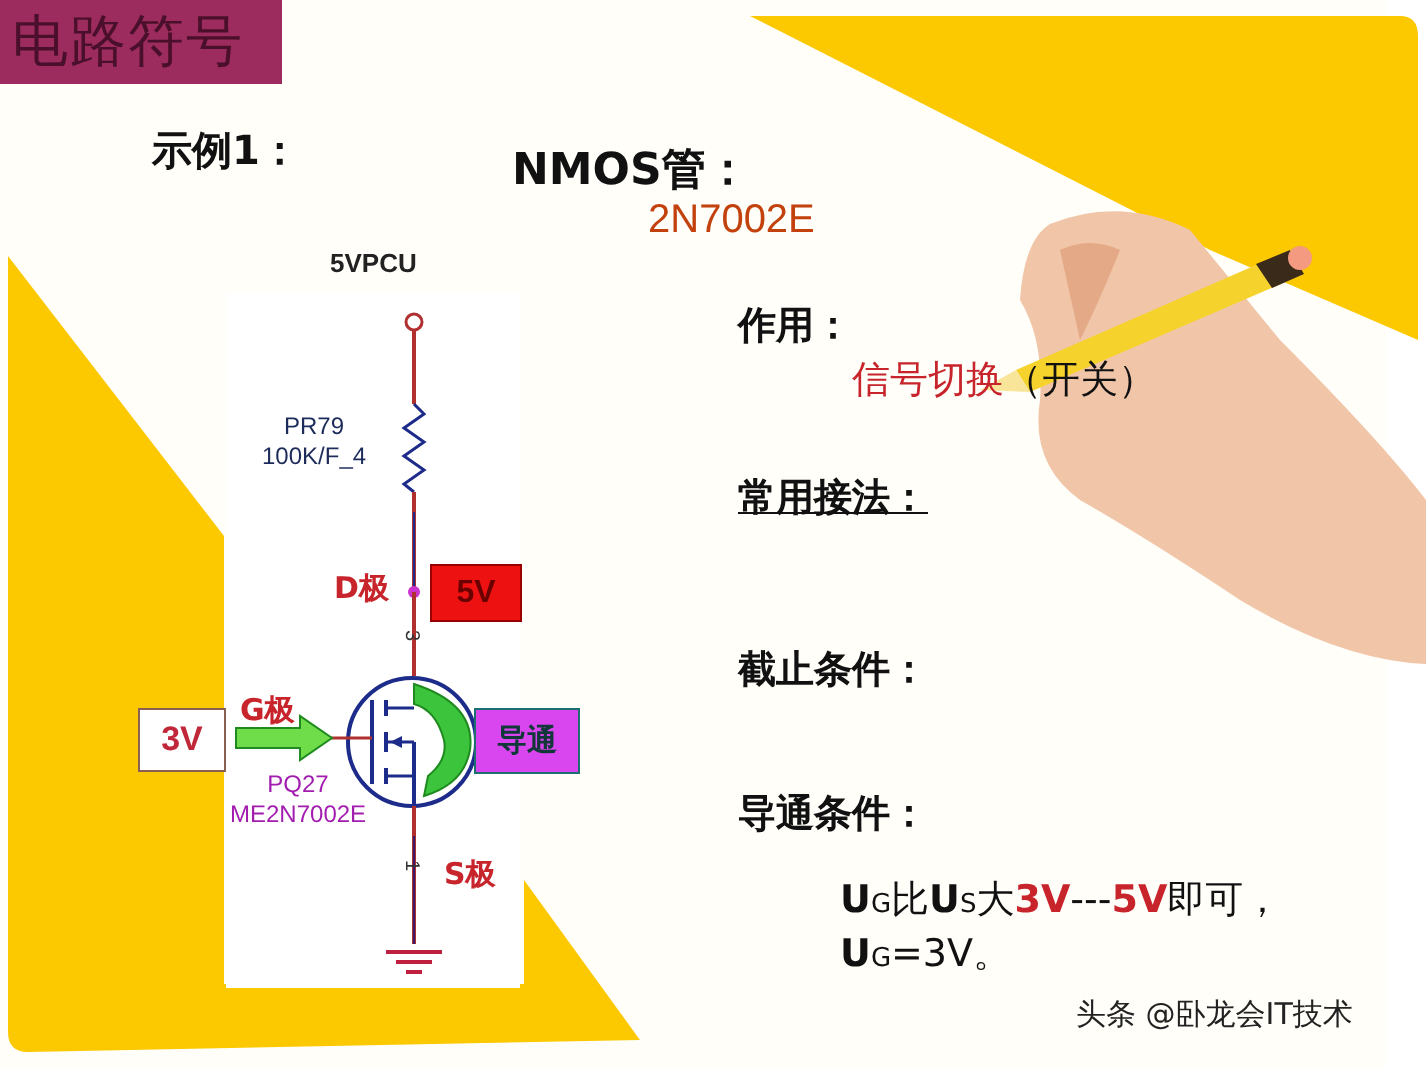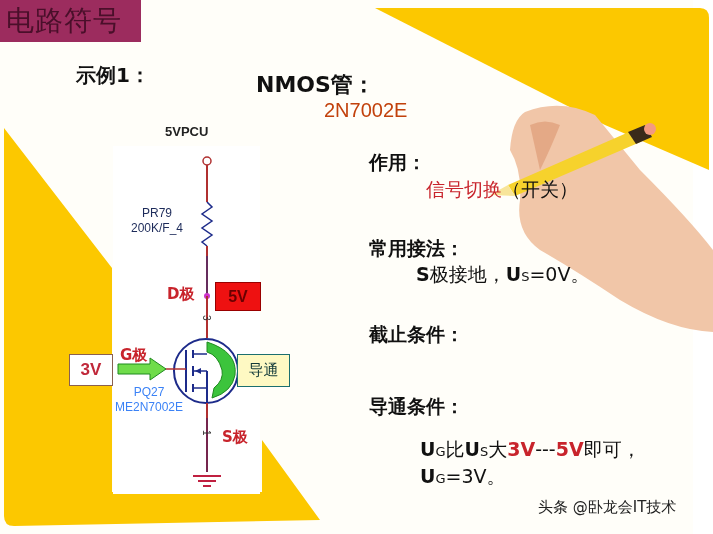--- a/index.html
+++ b/index.html
@@ -7,25 +7,25 @@
     .slide { position: absolute; left: 0; top: 0; width: 693px; height: 534px; background: #fffef9; padding-left: 13px; }
     .abs { position: absolute; }
     svg.bg { position: absolute; left: 0; top: 0; }
     .title-bar { left: 0; top: 0; width: 141px; height: 42px; background: #9c2c5e; color: #4a0f2a; font-size: 28px; line-height: 42px; padding-left: 6px; letter-spacing: 1px; }
     .example { left: 76px; top: 62px; font-size: 20px; font-weight: bold; color: #111; }
     .nmos { left: 256px; top: 70px; font-size: 22px; font-weight: bold; color: #111; }
     .part { left: 324px; top: 99px; font-size: 20px; color: #c2410c; font-family: "Liberation Sans", sans-serif; }
     .circuit-panel { left: 113px; top: 146px; width: 147px; height: 348px; background: #ffffff; }
     .lbl-net { left: 165px; top: 124px; font-size: 13px; font-weight: bold; color: #222; font-family: "Liberation Sans", sans-serif; }
     .lbl-res { left: 131px; top: 206px; font-size: 12px; color: #1d2b5a; font-family: "Liberation Sans", sans-serif; line-height: 15px; text-align: center; }
-    .lbl-q { left: 115px; top: 385px; font-size: 12px; color: #3b82f6; font-family: "Liberation Sans", sans-serif; line-height: 15px; text-align: center; }
+    .lbl-q { left: 115px; top: 385px; font-size: 12px; color: #a21caf; font-family: "Liberation Sans", sans-serif; line-height: 15px; text-align: center; }
     .pole { font-size: 15px; font-weight: bold; color: #c8242c; }
     .box-5v { left: 215px; top: 282px; width: 46px; height: 29px; background: #ee1111; border: 1px solid #990000; color: #6a0000; font-size: 16px; font-weight: bold; text-align: center; line-height: 27px; font-family: "Liberation Sans", sans-serif; }
     .box-3v { left: 69px; top: 354px; width: 44px; height: 32px; background: #fff; border: 1px solid #8a6050; color: #c0283a; font-size: 17px; font-weight: bold; text-align: center; line-height: 30px; font-family: "Liberation Sans", sans-serif; }
-    .box-on { left: 237px; top: 354px; width: 53px; height: 33px; background: #fef9c3; border: 1px solid #1b6f6f; color: #103838; font-size: 15px; font-weight: normal; text-align: center; line-height: 31px; }
+    .box-on { left: 237px; top: 354px; width: 53px; height: 33px; background: #d946ef; border: 1px solid #1b6f6f; color: #103838; font-size: 15px; font-weight: bold; text-align: center; line-height: 31px; }
     .rt { font-size: 19px; color: #111; }
     .rt-h { font-weight: bold; }
     .red { color: #c8242c; }
     .bold { font-weight: bold; }
     .sub { font-size: 13px; font-weight: normal; }
     .wm { left: 538px; top: 498px; font-size: 15px; color: #222; }
   </style>
 </head>
 <body>
 
@@ -92,44 +92,41 @@
     <g>
       <line x1="193" y1="476" x2="221" y2="476" stroke="#c02040" stroke-width="2"></line>
       <line x1="198" y1="481" x2="216" y2="481" stroke="#c02040" stroke-width="2"></line>
       <line x1="203" y1="486" x2="211" y2="486" stroke="#c02040" stroke-width="2"></line>
     </g>
   </svg>
 
   <div class="abs lbl-net">5VPCU</div>
   <div class="abs lbl-res">
     <div>PR79</div>
-    <div>200K/F_4</div>
+    <div>100K/F_4</div>
   </div>
   <div class="abs lbl-q">
     <div>PQ27</div>
     <div>ME2N7002E</div>
   </div>
 
   <div class="abs pole" style="left:167px; top:285px;">D极</div>
   <div class="abs pole" style="left:120px; top:346px;">G极</div>
   <div class="abs pole" style="left:222px; top:428px;">S极</div>
 
   <div class="abs box-5v">5V</div>
   <div class="abs box-3v">3V</div>
   <div class="abs box-on">导通</div>
 
   <div class="abs rt rt-h" style="left:369px; top:150px;">作用：</div>
   <div class="abs rt" style="left:410px; top:177px;margin-left:16px;">
     <span class="red">信号切换</span><span>（开关）</span>
   </div>
 
-  <div class="abs rt rt-h" style="left:369px; top:236px;">常用接法：</div>
-  <div class="abs rt" style="left:416px; top:262px;">
-    <span class="bold">S</span><span>极接地，</span><span class="bold">U</span><span class="sub">S</span><span>=0V。</span>
-  </div>
+  <div class="abs rt rt-h" style="left:369px; top:236px;text-decoration:underline;">常用接法：</div>
 
   <div class="abs rt rt-h" style="left:369px; top:322px;font-family:Liberation Serif, serif;">截止条件：</div>
 
   <div class="abs rt rt-h" style="left:369px; top:394px;">导通条件：</div>
   <div class="abs rt" style="left:420px; top:437px;">
     <span class="bold">U</span><span class="sub">G</span><span>比</span><span class="bold">U</span><span class="sub">S</span><span>大</span><span class="red bold">3V</span><span>---</span><span class="red bold">5V</span><span>即可，</span>
   </div>
   <div class="abs rt" style="left:420px; top:464px;">
     <span class="bold">U</span><span class="sub">G</span><span>=3V。</span>
   </div>

